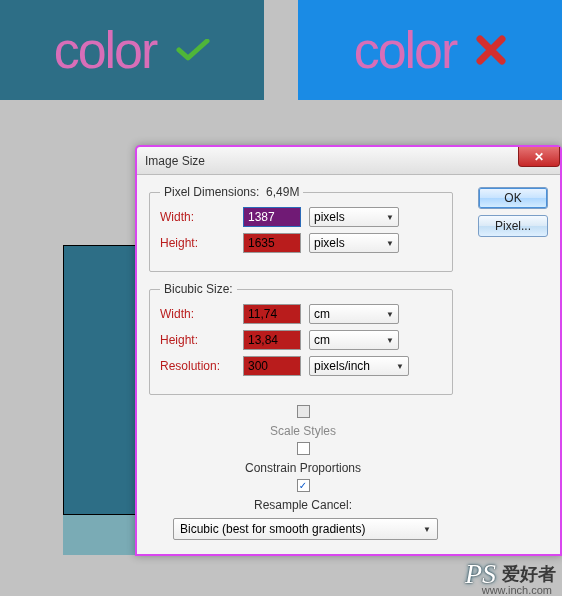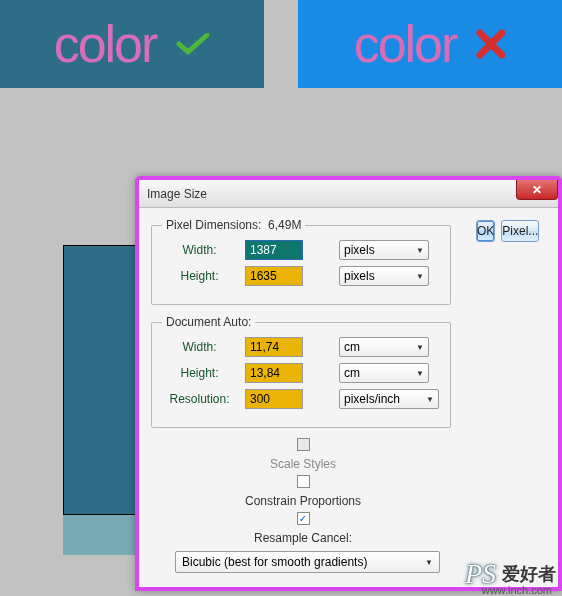--- a/index.html
+++ b/index.html
@@ -1,44 +1,44 @@
 <!DOCTYPE html>
 <html><head>
 <meta charset="utf-8">
 <style>
 * { box-sizing: border-box; margin: 0; padding: 0; }
 body { width: 562px; height: 596px; background: #c2c2c2; font-family: "Segoe UI", Tahoma, sans-serif; font-size: 12px; overflow: hidden; position: relative; }
 
-.top-banner { display: flex; height: 88px; gap: 34px; }
+.top-banner { display: flex; height: 100px; gap: 34px; }
 .banner-left { flex: 1; background: #2d6e86; display: flex; align-items: center; justify-content: center; gap: 20px; }
 .banner-right { flex: 1; background: #1a8be5; display: flex; align-items: center; justify-content: center; gap: 20px; }
 .color-text { font-size: 52px; font-weight: 300; color: #d86eb8; font-family: "Segoe UI Light", sans-serif; letter-spacing: -2px; }
 .check { width: 34px; height: 22px; }
 .cross { width: 30px; height: 30px; }
 
 .canvas-bg { position: absolute; left: 63px; top: 245px; width: 460px; height: 270px; background: #2d6e86; border: 1px solid #000; }
 .canvas-strip { position: absolute; left: 63px; top: 515px; right: 40px; height: 40px; background: #7aabb5; }
 
-.dialog { position: absolute; left: 135px; top: 176px; width: 427px; background: #f4f4f4; border: 4px solid #d946ef; border-radius: 5px 5px 0 0; box-shadow: 0 0 8px rgba(0,0,0,0.3); }
+.dialog { position: absolute; left: 135px; top: 145px; width: 427px; background: #f4f4f4; border: 2px solid #d946ef; border-radius: 5px 5px 0 0; box-shadow: 0 0 8px rgba(0,0,0,0.3); }
 .titlebar { height: 28px; background: linear-gradient(#f8f8f8, #e0e0e0); border-bottom: 1px solid #bbb; border-radius: 5px 5px 0 0; display: flex; align-items: center; padding: 0 8px; position: relative; }
 .titlebar-text { font-size: 12px; color: #333; }
 .close-btn { position: absolute; right: 0; top: 0; width: 42px; height: 20px; background: linear-gradient(#e57373, #c62828); border: 1px solid #8b1a1a; border-top: none; border-radius: 0 0 4px 4px; display: flex; align-items: center; justify-content: center; }
 .close-x { color: #fff; font-weight: bold; font-size: 12px; }
 
 .dialog-body { padding: 10px 12px 14px 12px; display: flex; gap: 25px; }
 .left-col { flex: 1; }
-.right-col { width: 70px; display: flex; gap: 6px; padding-top: 2px; }
+.right-col { width: 70px; display: flex; flex-direction: column; gap: 6px; padding-top: 2px; }
 
 fieldset { border: 1px solid #b8b8b8; border-radius: 2px; padding: 8px 10px 12px 10px; margin-bottom: 10px; }
 legend { padding: 0 4px; color: #333; }
 .row { display: flex; align-items: center; gap: 8px; margin-bottom: 6px; }
-.row-label { width: 75px; text-align: center; color: #14532d; }
-.text-input { width: 58px; height: 20px; border: 1px solid #999; padding: 1px 4px; background: #eab308; font-size: 12px; }
-.text-input.sel { background: #0f766e; color: #fff; border-color: #2a6ab8; }
-.combo { width: 90px; height: 20px; border: 1px solid #999; background: linear-gradient(#fff,#eee); display: flex; align-items: center; justify-content: space-between; padding: 0 4px; font-size: 12px; border-radius: 2px; margin-left: 28px; }
+.row-label { width: 75px; text-align: left; color: #b91c1c; }
+.text-input { width: 58px; height: 20px; border: 1px solid #999; padding: 1px 4px; background: #b91c1c; font-size: 12px; }
+.text-input.sel { background: #701a75; color: #fff; border-color: #2a6ab8; }
+.combo { width: 90px; height: 20px; border: 1px solid #999; background: linear-gradient(#fff,#eee); display: flex; align-items: center; justify-content: space-between; padding: 0 4px; font-size: 12px; border-radius: 2px; }
 .combo.wide { width: 100px; }
 .arrow { font-size: 8px; color: #333; }
 
 .check-row { display: flex; align-items: center; gap: 6px; margin: 4px 0 4px 4px; flex-direction: column; }
 .cb { width: 13px; height: 13px; border: 1px solid #888; background: #fff; display: inline-flex; align-items: center; justify-content: center; font-size: 10px; color: #0a58ca; }
 .cb.disabled { background: #e8e8e8; }
 .cb-label { color: #333; }
 .cb-label.disabled { color: #888; }
 
 .long-combo { margin: 6px 0 0 24px; width: 265px; height: 22px; border: 1px solid #999; background: linear-gradient(#fff,#eee); display: flex; align-items: center; justify-content: space-between; padding: 0 6px; border-radius: 2px; font-size: 12px; text-align: right; }
@@ -98,21 +98,21 @@
           <span class="row-label">Height:</span>
           <input class="text-input" value="1635" style="">
           <div class="combo">
               <span>pixels</span>
               <span class="arrow">▼</span>
             </div>
         </div>
       </fieldset>
 
       <fieldset>
-        <legend>Document Auto:</legend>
+        <legend>Bicubic Size:</legend>
         <div class="row">
           <span class="row-label">Width:</span>
           <input class="text-input" value="11,74" style="">
           <div class="combo">
               <span>cm</span>
               <span class="arrow">▼</span>
             </div>
         </div>
         <div class="row">
           <span class="row-label">Height:</span>

